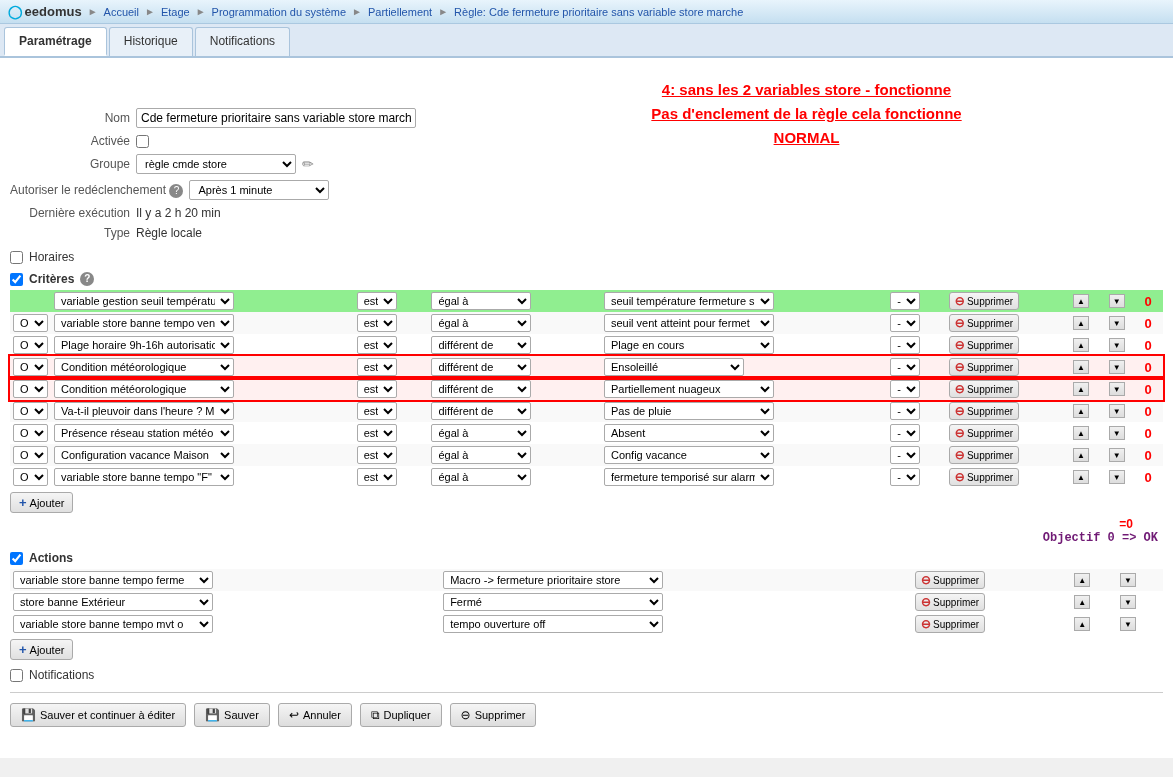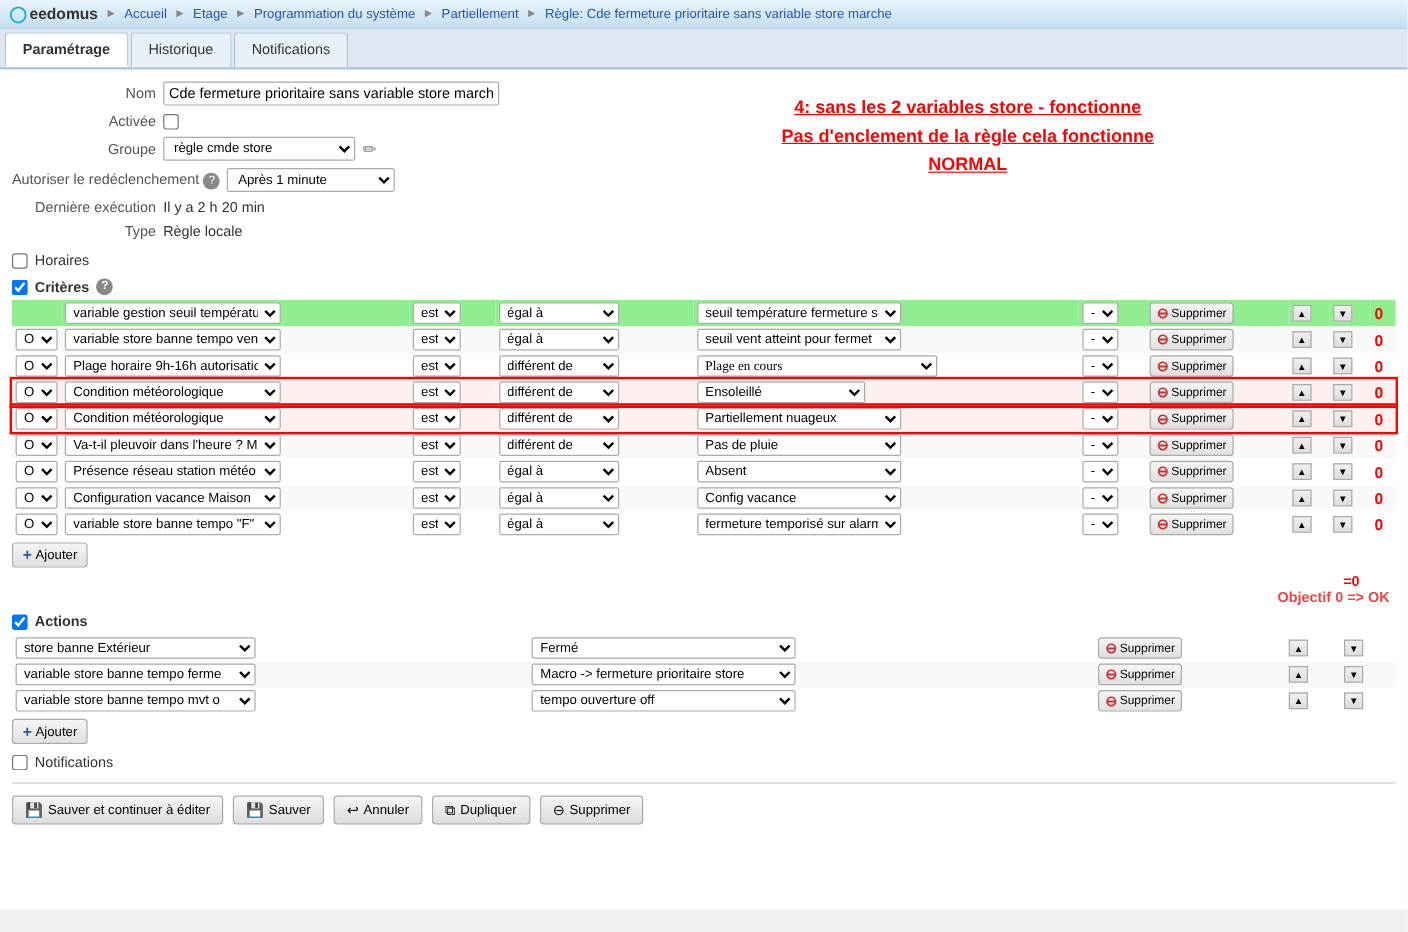--- a/index.html
+++ b/index.html
@@ -186,24 +186,25 @@
     }
     .result-text {
       text-align: right;
       color: red;
       font-weight: bold;
       font-size: 12px;
       padding-right: 30px;
     }
     .objectif-text {
       text-align: right;
-      color: #ef4444;
+      color: #701a75;
       font-weight: bold;
       font-size: 12px;
       padding-right: 5px;
+      font-family: Liberation Mono, monospace;
     }
 
     
     .actions-table {
       width: 100%;
       border-collapse: collapse;
       font-size: 11px;
       margin-top: 4px;
     }
     .actions-table td {
@@ -237,21 +238,21 @@
       display: flex;
       align-items: center;
       gap: 6px;
       margin: 4px 0;
     }
 
     .top-info {
       display: flex;
       gap: 20px;
     }
-    .left-info { flex: 0 0 420px; }
+    .left-info { flex: 0 0 420px; margin-top: 40px; }
     .right-annotation {
       flex: 1;
       text-align: center;
       padding-top: 10px;
     }
     .annotation-text {
       color: red;
       font-size: 15px;
       font-weight: bold;
       text-decoration: underline;
@@ -425,21 +426,21 @@
     <td style="">
       <select class="small-select" style="width:180px;"><option>Plage horaire 9h-16h autorisation</option></select>
     </td>
     <td style="">
       <select class="small-select" style="width:40px;"><option>est</option></select>
     </td>
     <td style="">
       <select class="small-select" style="width:100px;"><option>différent de</option></select>
     </td>
     <td style="">
-      <select class="small-select" style="width:200px;font-family:Liberation Serif, serif;"><option>Plage en cours</option></select>
+      <select class="small-select" style="width:170px;"><option>Plage en cours</option></select>
     </td>
     <td style="">
       <select class="small-select" style="width:30px;"><option>-</option></select>
     </td>
     <td style=" white-space:nowrap;">
       <button class="btn-supprimer">
         <span class="minus-icon">⊖</span>
         <span>Supprimer</span>
       </button>
     </td>
@@ -680,56 +681,56 @@
   </div>
 
   <div class="section-header" style="margin-top:6px;">
     <input type="checkbox" checked="" style="">
     <span>Actions</span>
   </div>
 
   <table class="actions-table">
     <tbody id="actions-tbody">
     <tr>
+    <td style="background:#f9f9f9;">
+      <select class="small-select" style="width:200px;"><option>variable store banne tempo ferme</option></select>
+    </td>
+    <td style="background:#f9f9f9;">
+      <select class="small-select" style="width:220px;"><option>Macro -&gt; fermeture prioritaire store</option></select>
+    </td>
+    <td style="background:#f9f9f9; white-space:nowrap;">
+      <button class="btn-supprimer">
+        <span class="minus-icon">⊖</span>
+        <span>Supprimer</span>
+      </button>
+    </td>
+    <td style="background:#f9f9f9;">
+      <button class="sort-btn">▲</button>
+    </td>
+    <td style="background:#f9f9f9;">
+      <button class="sort-btn">▼</button>
+    </td>
+  </tr>
+        <tr>
     <td style="">
       <select class="small-select" style="width:200px;"><option>store banne Extérieur</option></select>
     </td>
     <td style="">
       <select class="small-select" style="width:220px;"><option>Fermé</option></select>
     </td>
     <td style=" white-space:nowrap;">
       <button class="btn-supprimer">
         <span class="minus-icon">⊖</span>
         <span>Supprimer</span>
       </button>
     </td>
     <td style="">
       <button class="sort-btn">▲</button>
     </td>
     <td style="">
-      <button class="sort-btn">▼</button>
-    </td>
-  </tr>
-        <tr>
-    <td style="background:#f9f9f9;">
-      <select class="small-select" style="width:200px;"><option>variable store banne tempo ferme</option></select>
-    </td>
-    <td style="background:#f9f9f9;">
-      <select class="small-select" style="width:220px;"><option>Macro -&gt; fermeture prioritaire store</option></select>
-    </td>
-    <td style="background:#f9f9f9; white-space:nowrap;">
-      <button class="btn-supprimer">
-        <span class="minus-icon">⊖</span>
-        <span>Supprimer</span>
-      </button>
-    </td>
-    <td style="background:#f9f9f9;">
-      <button class="sort-btn">▲</button>
-    </td>
-    <td style="background:#f9f9f9;">
       <button class="sort-btn">▼</button>
     </td>
   </tr>
         <tr>
     <td style="">
       <select class="small-select" style="width:200px;"><option>variable store banne tempo mvt o</option></select>
     </td>
     <td style="">
       <select class="small-select" style="width:220px;"><option>tempo ouverture off</option></select>
     </td>

